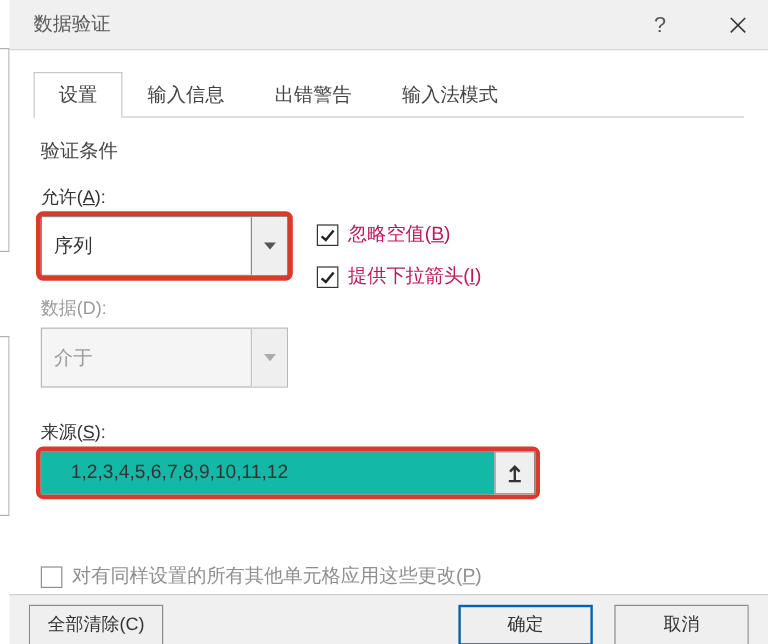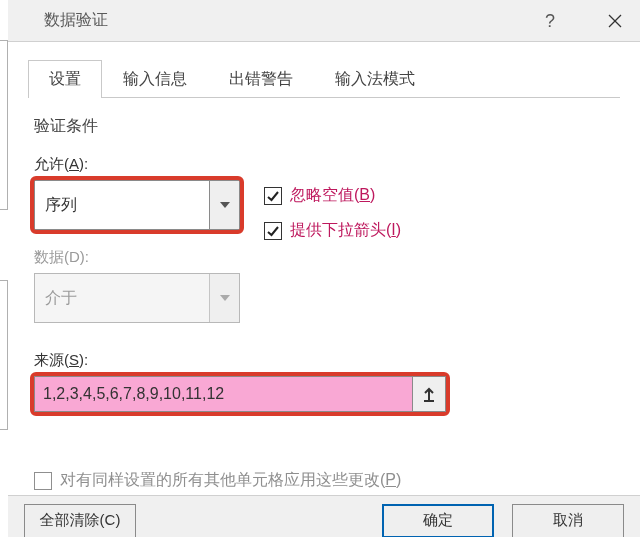--- a/index.html
+++ b/index.html
@@ -16,21 +16,21 @@
   }
   
   .left-edge { position: absolute; left: 0; top: 0; width: 8px; height: 537px; }
   .left-edge .seg { position: absolute; left: 0; width: 8px; border: 1px solid #b0b0b0; border-left: none; }
 
   .titlebar {
     height: 42px;
     background: #f0f0f0;
     border-bottom: 1px solid #d0d0d0;
     position: relative;
-    padding-left: 36px;
+    padding-left: 20px;
     display: flex;
     align-items: center;
     margin-left: 8px;
   }
   .titlebar .title { color: #5a5a5a; font-size: 16px; }
   .titlebar .qmark {
     position: absolute; right: 70px; top: 0; width: 40px; height: 42px;
     display: flex; align-items: center; justify-content: center;
     color: #555; font-size: 18px;
   }
@@ -114,22 +114,22 @@
   .cb-lbl { font-size: 16px; color: #be185d; }
 
   .source-block { margin-top: 28px; }
   .source-row {
     display: flex; align-items: stretch; height: 36px;
     position: relative;
     width: 412px;
   }
   .source-input {
     flex: 1; border: 1px solid #8a8a8a; border-right: none;
-    padding: 0 8px; font-size: 16px; display: flex; align-items: center;
-    background: #f9a8d4;
+    padding: 0 24px; font-size: 16px; display: flex; align-items: center;
+    background: #14b8a6;
   }
   .source-btn {
     width: 34px; border: 1px solid #8a8a8a; background: #efefef;
     display: flex; align-items: center; justify-content: center;
   }
 
   .apply-row { margin-top: 58px; }
   .apply-row .cb-lbl { color: #8f8f8f; }
   .apply-row .cb { border-color: #8f8f8f; }
 

